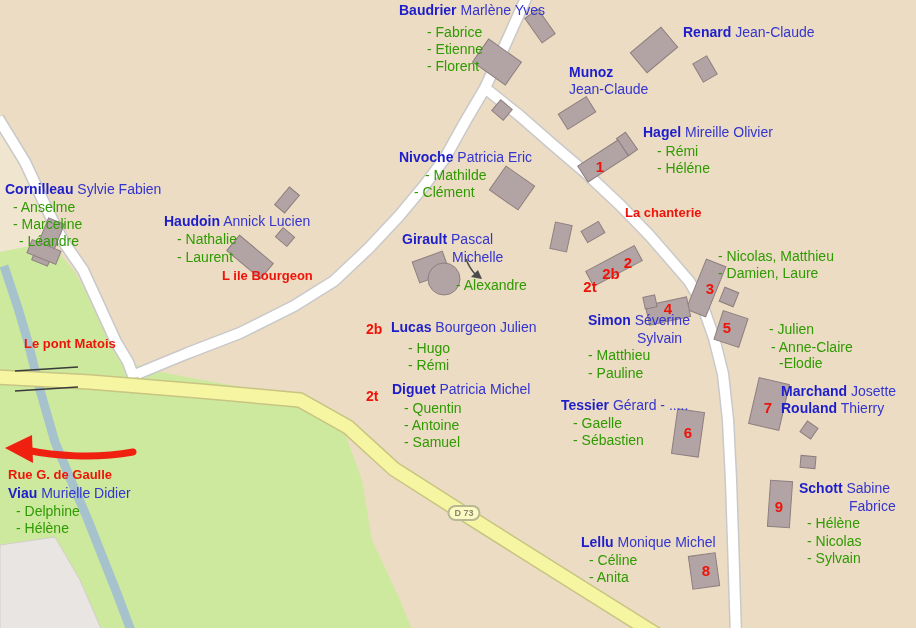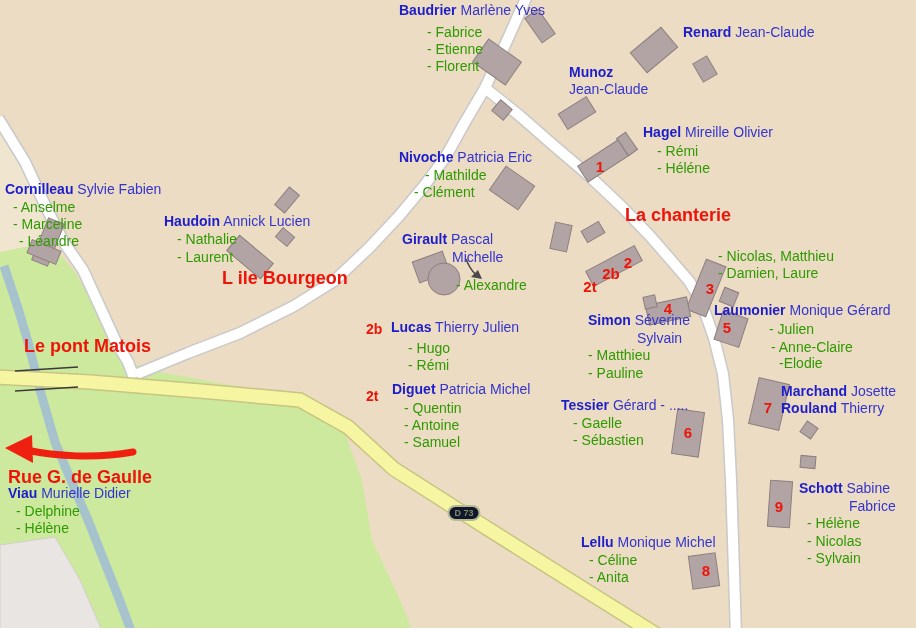--- a/index.html
+++ b/index.html
@@ -7,26 +7,26 @@
     --blue-bold:#1d1dcb; --blue:#3434cf; --txtgreen:#2f9a02; --red:#ee1409;
   }
   html,body{margin:0;padding:0;}
   #map{position:relative;width:916px;height:632px;overflow:hidden;background:var(--land);
        font-family:"Liberation Sans",sans-serif;}
   #bgsvg{position:absolute;left:0;top:0;z-index:0;}
   .lbl{position:absolute;white-space:nowrap;font-size:14px;line-height:16px;z-index:2;}
   .surname{font-weight:bold;color:var(--blue-bold);}
   .given{color:var(--blue);}
   .child{color:var(--txtgreen);}
-  .place{position:absolute;white-space:nowrap;font-weight:bold;font-size:18px;color:var(--red);z-index:2;}
+  .place{position:absolute;white-space:nowrap;font-weight:bold;font-size:13px;color:var(--red);z-index:2;}
   .marker{position:absolute;font-weight:bold;font-size:15px;color:var(--red);
           transform:translate(-50%,-50%);z-index:2;white-space:nowrap;}
   .prefix{position:absolute;font-weight:bold;font-size:14px;color:var(--red);z-index:2;white-space:nowrap;}
   #roadref{position:absolute;left:464px;top:513px;transform:translate(-50%,-50%);
-           background:#0f172a;border:2px solid #b7b894;border-radius:9px;
+           background:#fef9c3;border:2px solid #b7b894;border-radius:9px;
            font-size:9px;font-weight:bold;color:#85866b;padding:0px 5px;line-height:12px;z-index:2;}
 </style>
 </head>
 <body>
 
 <div id="map">
 
 <svg id="bgsvg" width="916" height="632" viewBox="0 0 916 632">
 
   <rect x="0" y="0" width="916" height="632" fill="#ecdcc3"></rect>
@@ -149,32 +149,31 @@
 <div class="lbl child" style="left:177px;top:231px">- Nathalie</div>
 <div class="lbl child" style="left:177px;top:249px">- Laurent</div>
 
 <div class="lbl" style="left:402px;top:231px"><span class="surname">Girault</span> <span class="given">Pascal</span></div>
 <div class="lbl given" style="left:452px;top:249px">Michelle</div>
 <div class="lbl child" style="left:456px;top:277px">- Alexandre</div>
 
 <div class="lbl child" style="left:718px;top:248px">- Nicolas, Matthieu</div>
 <div class="lbl child" style="left:718px;top:265px">- Damien, Laure</div>
 
-<div class="lbl" style="left:714px;top:302px"><span class="surname">Laumonier</span> <span class="given">Monique Gérard</span></div>
 <div class="lbl child" style="left:769px;top:321px">- Julien</div>
 <div class="lbl child" style="left:771px;top:339px">- Anne-Claire</div>
 <div class="lbl child" style="left:779px;top:355px">-Elodie</div>
 
 <div class="lbl" style="left:588px;top:312px"><span class="surname">Simon</span> <span class="given">Séverine</span></div>
 <div class="lbl given" style="left:637px;top:330px">Sylvain</div>
 <div class="lbl child" style="left:588px;top:347px">- Matthieu</div>
 <div class="lbl child" style="left:588px;top:365px">- Pauline</div>
 
 <div class="prefix" style="left:366px;top:321px">2b</div>
-<div class="lbl" style="left:391px;top:319px"><span class="surname">Lucas</span> <span class="given">Thierry Julien</span></div>
+<div class="lbl" style="left:391px;top:319px"><span class="surname">Lucas</span> <span class="given">Bourgeon Julien</span></div>
 <div class="lbl child" style="left:408px;top:340px">- Hugo</div>
 <div class="lbl child" style="left:408px;top:357px">- Rémi</div>
 
 <div class="prefix" style="left:366px;top:388px">2t</div>
 <div class="lbl" style="left:392px;top:381px"><span class="surname">Diguet</span> <span class="given">Patricia Michel</span></div>
 <div class="lbl child" style="left:404px;top:400px">- Quentin</div>
 <div class="lbl child" style="left:404px;top:417px">- Antoine</div>
 <div class="lbl child" style="left:404px;top:434px">- Samuel</div>
 
 <div class="lbl" style="left:561px;top:397px"><span class="surname">Tessier</span> <span class="given">Gérard - .....</span></div>

